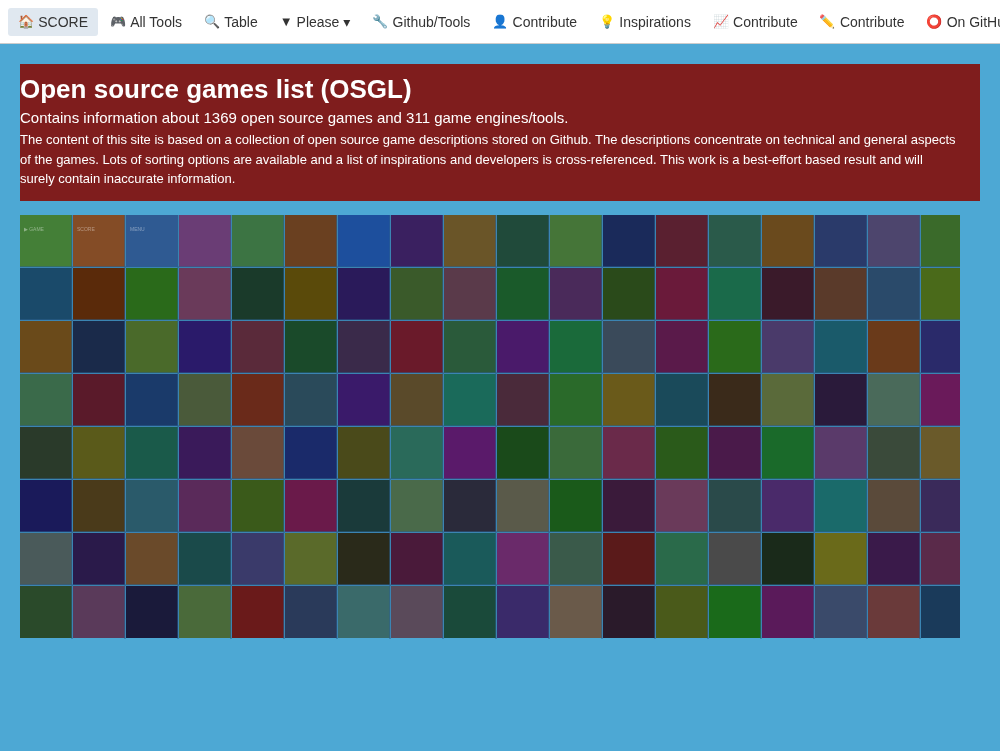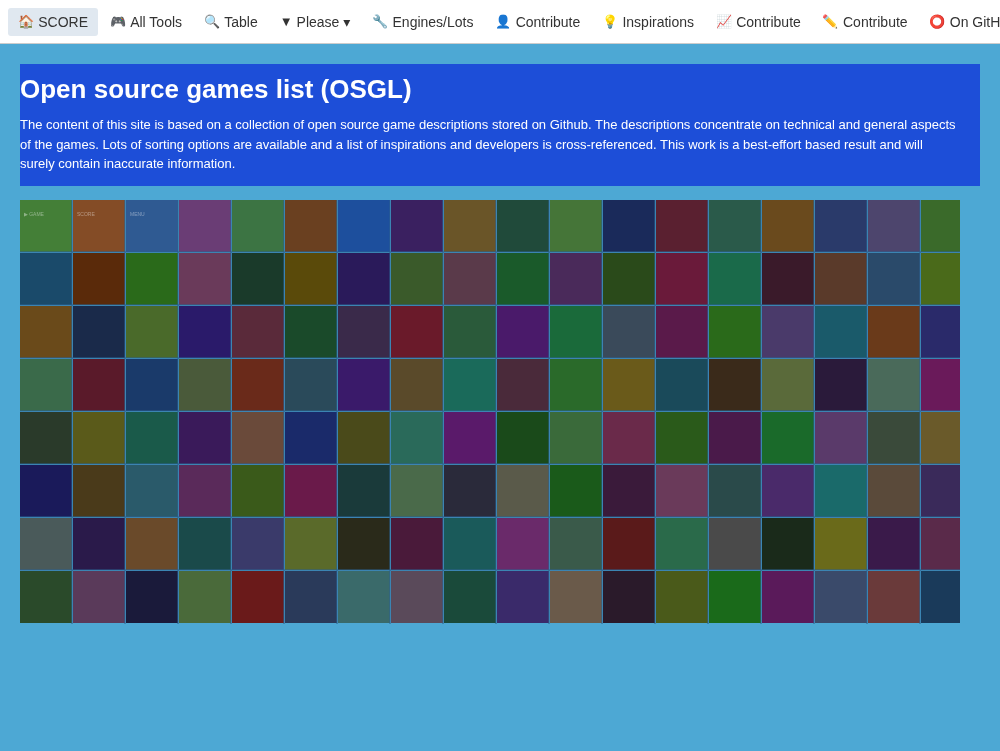--- a/index.html
+++ b/index.html
@@ -36,38 +36,38 @@
     .nav-icon { font-size: 13px; }
 
     
     .main {
       background: #4da8d4;
       padding: 20px 20px 10px 20px;
       min-height: 707px;
     }
 
     .title-section {
-      background: #1d4ed8;
+      background: #7f1d1d;
       padding: 10px 0 12px 0;
     }
     .title-section h1 {
       font-size: 26px;
       font-weight: bold;
       color: #fff;
       margin-bottom: 4px;
     }
     .title-section .subtitle {
       font-size: 15px;
       color: #fff;
     }
     .description {
       font-size: 13px;
       color: #fff;
       line-height: 1.5;
-      margin-top: 10px;
+      margin-top: 4px;
       max-width: 940px;
     }
   </style>
 </head>
 <body>
 
 <nav>
   <a class="nav-item active">
     <span class="nav-icon">🏠</span>
     <span>SCORE</span>
@@ -79,21 +79,21 @@
   <a class="nav-item">
     <span class="nav-icon">🔍</span>
     <span>Table</span>
   </a>
   <a class="nav-item">
     <span class="nav-icon">▼</span>
     <span>Please ▾</span>
   </a>
   <a class="nav-item">
     <span class="nav-icon">🔧</span>
-    <span>Engines/Lots</span>
+    <span>Github/Tools</span>
   </a>
   <a class="nav-item">
     <span class="nav-icon">👤</span>
     <span>Contribute</span>
   </a>
   <a class="nav-item">
     <span class="nav-icon">💡</span>
     <span>Inspirations</span>
   </a>
   <a class="nav-item">
@@ -106,20 +106,21 @@
   </a>
   <a class="nav-item">
     <span class="nav-icon">⭕</span>
     <span>On GitHub</span>
   </a>
 </nav>
 
 <div class="main">
   <div class="title-section">
     <h1>Open source games list (OSGL)</h1>
+    <div class="subtitle">Contains information about 1369 open source games and 311 game engines/tools.</div>
     <div class="description">
       <span>The content of this site is based on a collection of open source game descriptions stored on Github. The descriptions concentrate on technical and general aspects of the games. Lots of sorting options are available and a list of inspirations and developers is cross-referenced. This work is a best-effort based result and will surely contain inaccurate information.</span><br>
     </div>
   </div>
 
   <div style="margin-top:14px; width:100%;">
     <svg viewBox="0 0 940 430" width="940" height="430" xmlns="http://www.w3.org/2000/svg">
       <defs>
         <pattern id="noise" patternUnits="userSpaceOnUse" width="4" height="4">
           <rect width="4" height="4" fill="none"></rect>

